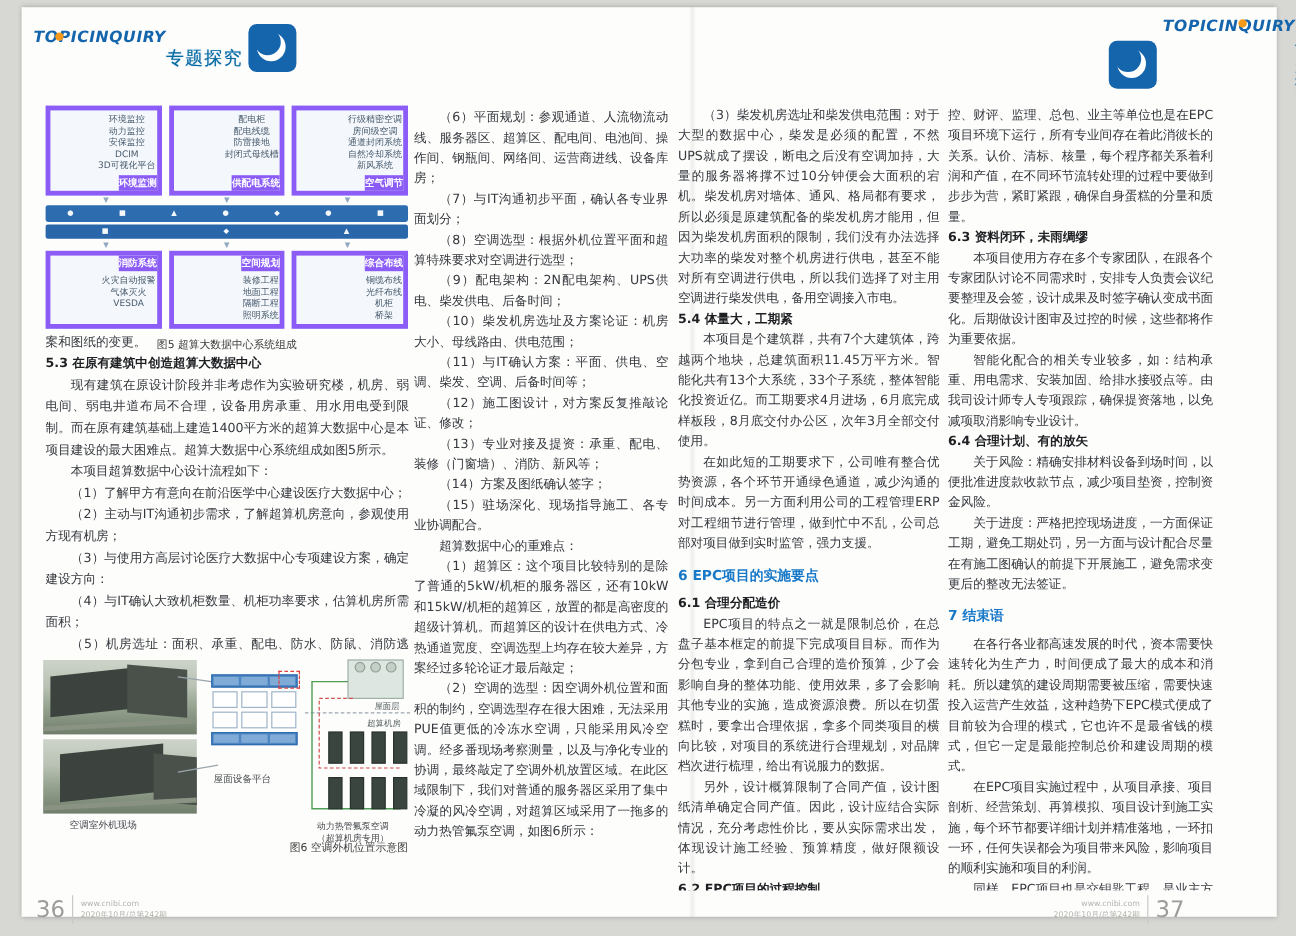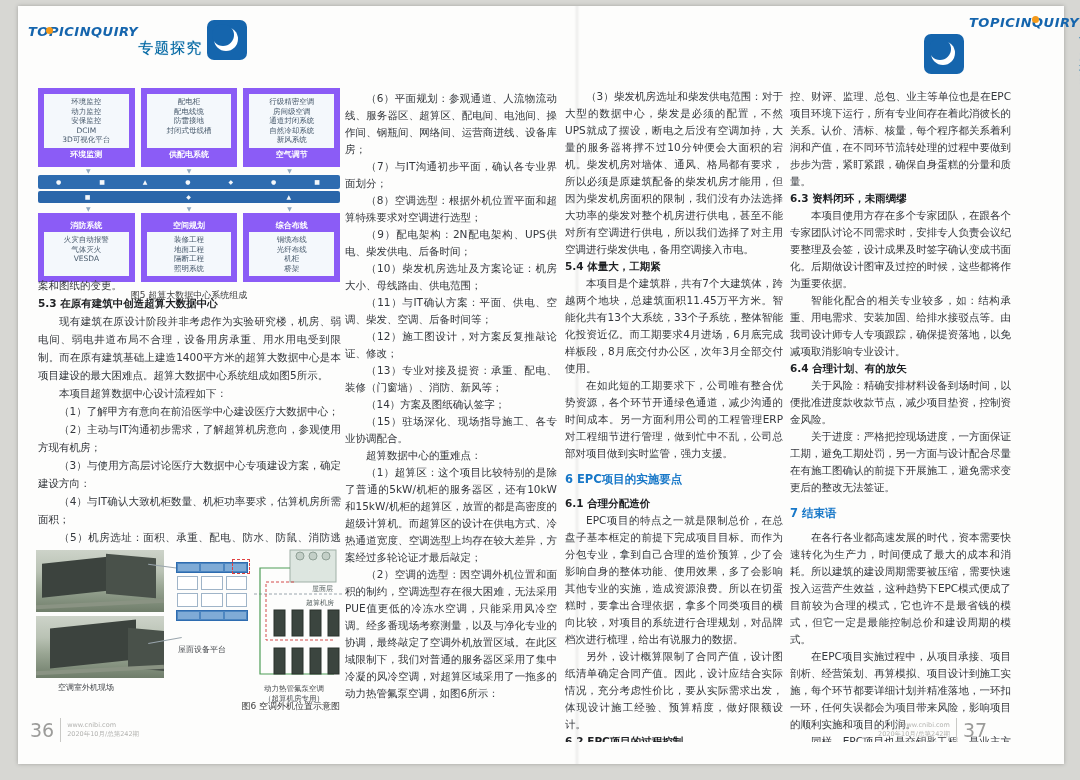--- a/index.html
+++ b/index.html
@@ -37,21 +37,21 @@
     border-radius:50%; background:#fff;
   }
   .logo .mark::before {
     content:""; position:absolute; left:5px; top:4px; width:22px; height:22px;
     border-radius:50%; background:#1565ad; z-index:1;
   }
 
   
   .fig5 { position:absolute; left:38px; top:88px; width:302px; }
   .f5row { display:flex; gap:6px; }
-  .f5box { flex:1; border:6px solid #8b5cf6; background:#f4f8fc; display:flex; flex-direction:column; }
+  .f5box { flex:1; border:4px solid #8b5cf6; background:#f4f8fc; display:flex; flex-direction:column;align-items:flex-end; }
   .f5items {
     flex:1; white-space:pre-line; text-align:center;
     font-size:7.5px; line-height:9.6px; color:#47596b; padding:3px 1px;
   }
   .f5head {
     background:#8b5cf6; color:#fff; font-size:8px; font-weight:bold;
     text-align:center; line-height:13px; height:13px;
   }
   .f5arrows { display:flex; height:8px; }
   .f5arrows span { flex:1; text-align:center; font-size:6px; line-height:8px; color:#8fa8c0; }
@@ -98,21 +98,21 @@
   .c1 { left:112px; top:18px; width:34px; transform:rotate(8deg); }
   .c2 { left:112px; top:92px; width:34px; transform:rotate(-10deg); }
 
   .f6svg { position:absolute; left:218px; top:0; }
   .f6unit-label { position:absolute; left:212px; top:136px; width:92px; text-align:center;
                   font-size:7.5px; line-height:10px; color:#45484c; }
   .f6caption { position:absolute; left:120px; top:152px; width:184px; text-align:right;
                font-size:9px; color:#3c3c3c; }
 
   
-  .footer { position:absolute; display:flex; align-items:center; gap:6px; }
+  .footer { position:absolute; display:flex; align-items:center; gap:6px;margin-top:28px; }
   .footer .pn { font-size:19px; color:#9c9c9a; }
   .footer .rule { width:1px; height:24px; background:#c9c9c6; }
   .footer .meta { font-size:6.5px; line-height:9px; color:#b3b3b0; }
   .footer-left  { left:30px; top:718px; }
   .footer-right { left:878px; top:718px; }
   .footer-right .meta { text-align:right; }
 </style>
 </head>
 <body>
 

